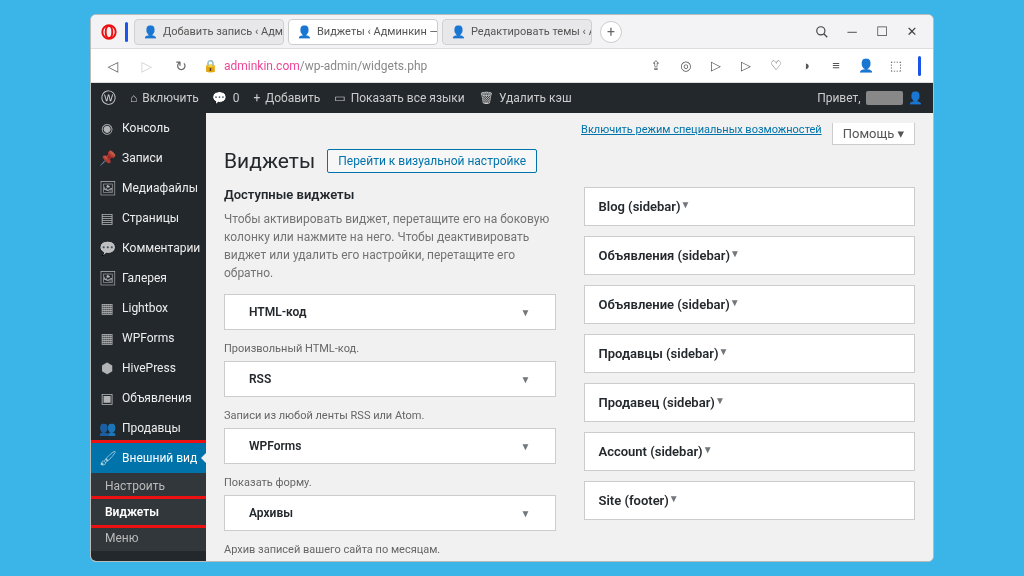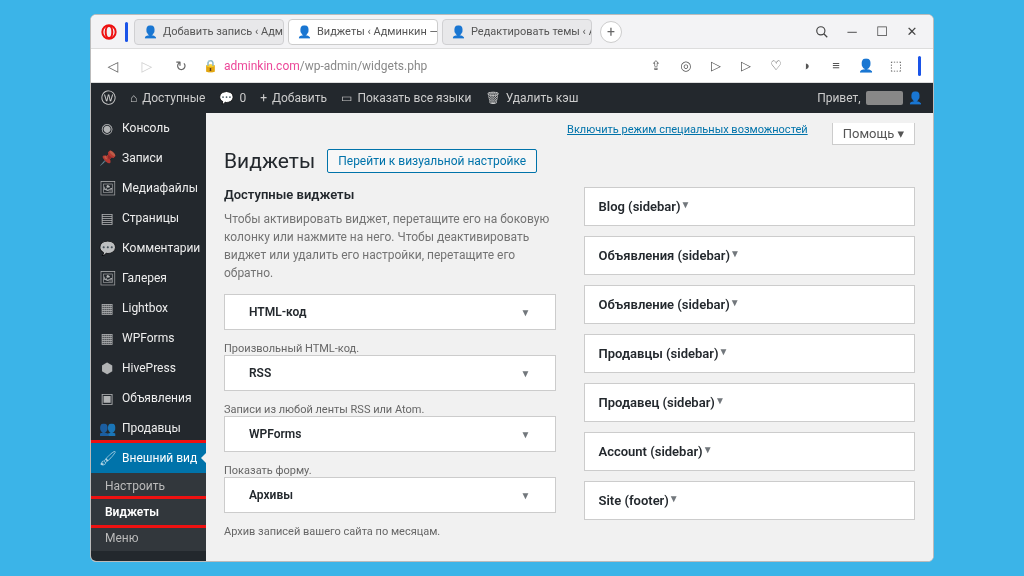--- a/index.html
+++ b/index.html
@@ -31,35 +31,35 @@
 .menu-item{display:flex;align-items:center;gap:7px;padding:7px 8px;cursor:pointer;color:#eee}
 .menu-item.active{background:#0073aa;color:#fff;position:relative}
 .menu-item.active:after{content:"";position:absolute;right:-1px;top:50%;transform:translateY(-50%);border:6px solid transparent;border-right-color:#f1f1f1}
 .menu-icon{width:16px;text-align:center;font-size:14px;opacity:.7}
 .submenu{background:#32373c}
 .submenu-item{padding:6px 8px 6px 14px;color:#bbb;font-size:12px;cursor:pointer}
 .submenu-item.active{color:#fff;font-weight:600}
 .redbox{border:3px solid #e11;margin:-3px}
 .content{flex:1;display:flex;flex-direction:column;overflow:hidden}
 .main{flex:1;background:#f1f1f1;overflow-y:auto;padding:10px 18px}
-.screen-meta{display:flex;justify-content:flex-end;gap:24px;margin-bottom:4px;font-size:11px}
+.screen-meta{display:flex;justify-content:flex-end;gap:10px;margin-bottom:4px;font-size:11px}
 .screen-link{color:#0073aa;text-decoration:underline;cursor:pointer}
 .help-tab{background:#fff;border:1px solid #ccc;border-top:none;padding:3px 10px;font-size:13px;color:#555;cursor:pointer}
 .page-head{display:flex;align-items:center;gap:12px;margin-bottom:14px}
 .page-head h1{font-size:21px;font-weight:400;color:#23282d}
 .btn-visual{background:#f7f7f7;border:1px solid #0073aa;color:#0073aa;padding:4px 10px;font-size:12px;border-radius:2px;cursor:pointer}
 .cols{display:flex;gap:28px}
 .col{flex:1}
 .col h2{font-size:13px;font-weight:600;color:#23282d;margin-bottom:8px}
 .col .desc{font-size:12px;color:#737373;line-height:1.5;margin-bottom:12px}
 .widget{background:#fff;border:1px solid #ccc;margin-bottom:8px}
 .widget-head{padding:10px 24px;display:flex;justify-content:space-between;align-items:center;cursor:pointer}
 .widget-head .title{font-weight:600;font-size:12px;color:#23282d}
 .widget-arrow{color:#72777c;font-size:10px}
-.widget-desc{font-size:11px;color:#666;padding:4px 0 0}
+.widget-desc{font-size:11px;color:#666;padding:4px 0 6px}
 .sidebar-area{background:#fff;border:1px solid #ccc;margin-bottom:10px}
 .sidebar-area .head{padding:11px 14px;display:flex;justify-content:flex-start;font-weight:600;font-size:13px;color:#23282d;cursor:pointer}
 </style>
 </head>
 <body>
 
 <div class="browser">
   <div class="titlebar">
     <div class="opera-icon">
         <svg viewBox="0 0 24 24">
@@ -113,21 +113,21 @@
       <div class="toolicon">⬚</div>
       <div class="vbar"></div>
     </div>
   </div>
 
   <div class="content">
     <div class="adminbar">
       <div class="adminbar-item">
           <span class="wp-logo">ⓦ</span>
         </div>
-      <div class="adminbar-item">⌂ <span>Доступные</span></div>
+      <div class="adminbar-item">⌂ <span>Включить</span></div>
       <div class="adminbar-item">💬 <span>0</span></div>
       <div class="adminbar-item">+ <span>Добавить</span></div>
       <div class="adminbar-item">▭ <span>Показать все языки</span></div>
       <div class="adminbar-item">🗑 <span>Удалить кэш</span></div>
       <div class="spacer"></div>
       <div class="adminbar-item"><span>Привет,</span> <span style="background:#888;color:#888;padding:0 14px;border-radius:2px">—</span> 👤</div>
     </div>
 
     <div class="wp">
       <div class="sidebar" id="sidebar">

